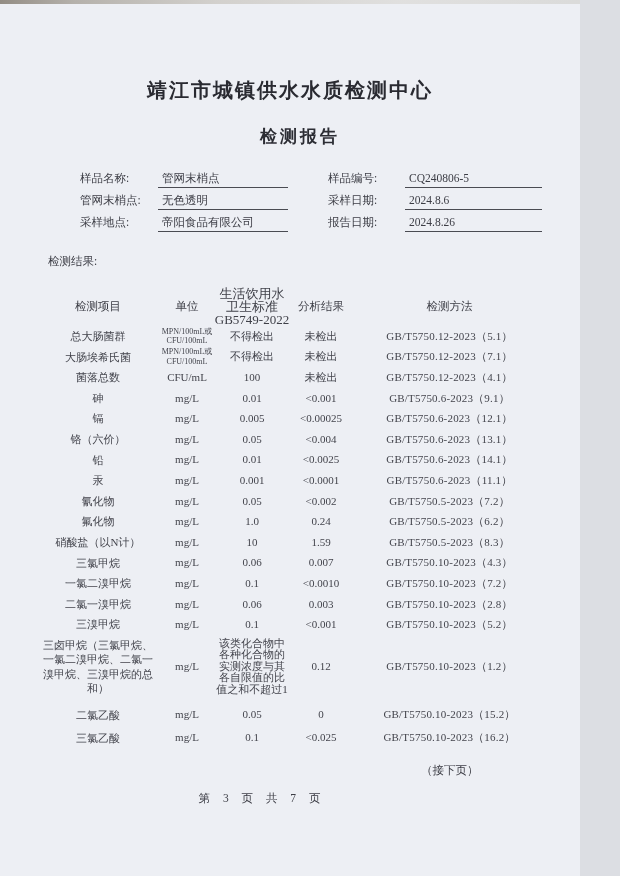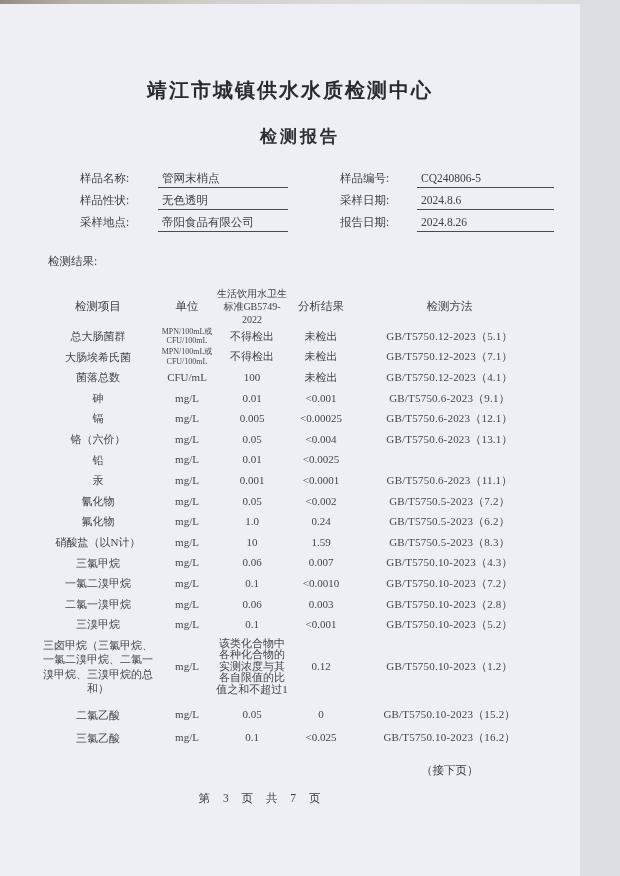--- a/index.html
+++ b/index.html
@@ -28,37 +28,37 @@
   }
   .subtitle{
     margin-top:24px;text-align:center;
     font-size:17px;font-weight:bold;letter-spacing:3px;color:#2c2d34;
     line-height:21px;
     padding-left:20px;
   }
   .info{margin-top:24px;font-size:11.5px;color:#3c3d45;}
   .info-row{display:flex;align-items:flex-start;height:22px;padding-left:80px;}
   .lbl{width:78px;flex:0 0 78px;}
-  .lbl.r{width:77px;flex:0 0 77px;margin-left:52px;}
+  .lbl.r{width:77px;flex:0 0 77px;margin-left:40px;}
   .val{
     border-bottom:1px solid #4a4b52;
     padding:0 0 1px 4px;line-height:15px;
   }
   .val.w-left{width:126px;flex:0 0 126px;}
   .val.w-right{width:133px;flex:0 0 133px;}
   .section-label{margin:17px 0 0 48px;font-size:11.5px;color:#3c3d45;line-height:14px;}
   .table{margin:19px 0 0 36px;font-size:11px;}
   .thead,.trow{
     display:grid;
     grid-template-columns:124px 54px 76px 62px 195px;
     align-items:center;
   }
   .thead{min-height:36px;font-size:11.5px;color:#3e3f47;}
   .thead .c{text-align:center;}
-  .h-std{font-size:10px;line-height:11.5px;}
+  .h-std{font-size:13px;line-height:11.5px;}
   .trow{min-height:20.6px;}
   .c{text-align:center;line-height:13px;}
   .c-item{line-height:14.5px;padding:2px 2px;}
   .c-met{letter-spacing:0.2px;}
   .u-tiny{font-size:8px;line-height:9.5px;}
   .s-tiny{font-size:11px;line-height:11.5px;padding:3px 0;}
   .row-pad{min-height:23px;}
   .row-gap{margin-top:5px;}
   .continued{
     margin:14px 0 0 421px;font-size:11.5px;color:#3c3d45;line-height:15px;
@@ -79,21 +79,21 @@
   <div class="subtitle">检测报告</div>
 
   <div class="info">
     <div class="info-row">
       <span class="lbl">样品名称:</span>
       <span class="val w-left">管网末梢点</span>
       <span class="lbl r">样品编号:</span>
       <span class="val w-right">CQ240806-5</span>
     </div>
     <div class="info-row">
-      <span class="lbl">样品性状:</span>
+      <span class="lbl">管网末梢点:</span>
       <span class="val w-left">无色透明</span>
       <span class="lbl r">采样日期:</span>
       <span class="val w-right">2024.8.6</span>
     </div>
     <div class="info-row">
       <span class="lbl">采样地点:</span>
       <span class="val w-left">帝阳食品有限公司</span>
       <span class="lbl r">报告日期:</span>
       <span class="val w-right">2024.8.26</span>
     </div>
@@ -156,20 +156,21 @@
     <div class="c c-std">0.05</div>
     <div class="c c-res">&lt;0.004</div>
     <div class="c c-met">GB/T5750.6-2023（13.1）</div>
   </div>
 
   <div class="trow">
     <div class="c c-item">铅</div>
     <div class="c c-unit">mg/L</div>
     <div class="c c-std">0.01</div>
     <div class="c c-res">&lt;0.0025</div>
+    <div class="c c-met">GB/T5750.6-2023（14.1）</div>
   </div>
 
   <div class="trow">
     <div class="c c-item">汞</div>
     <div class="c c-unit">mg/L</div>
     <div class="c c-std">0.001</div>
     <div class="c c-res">&lt;0.0001</div>
     <div class="c c-met">GB/T5750.6-2023（11.1）</div>
   </div>
 

